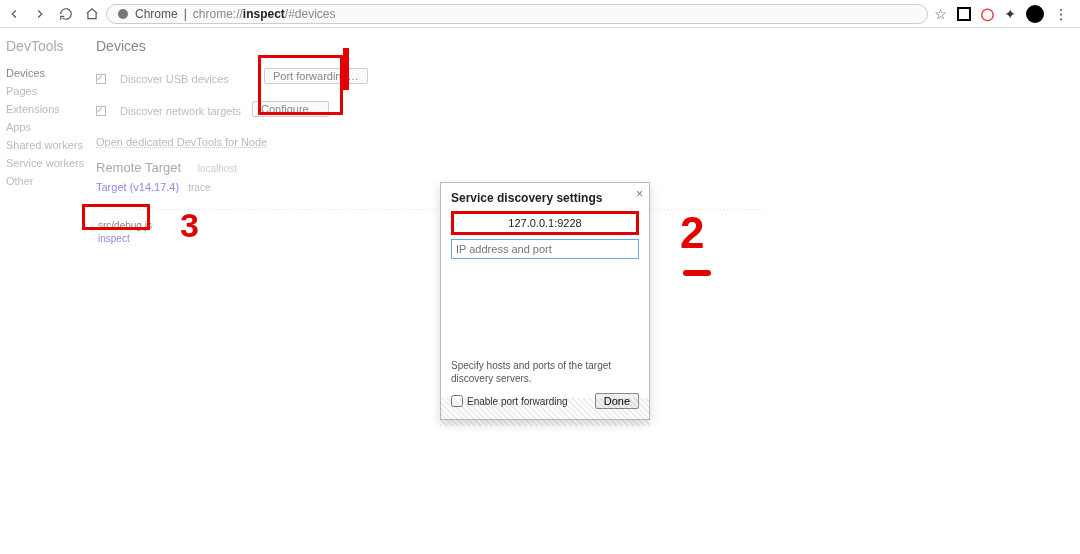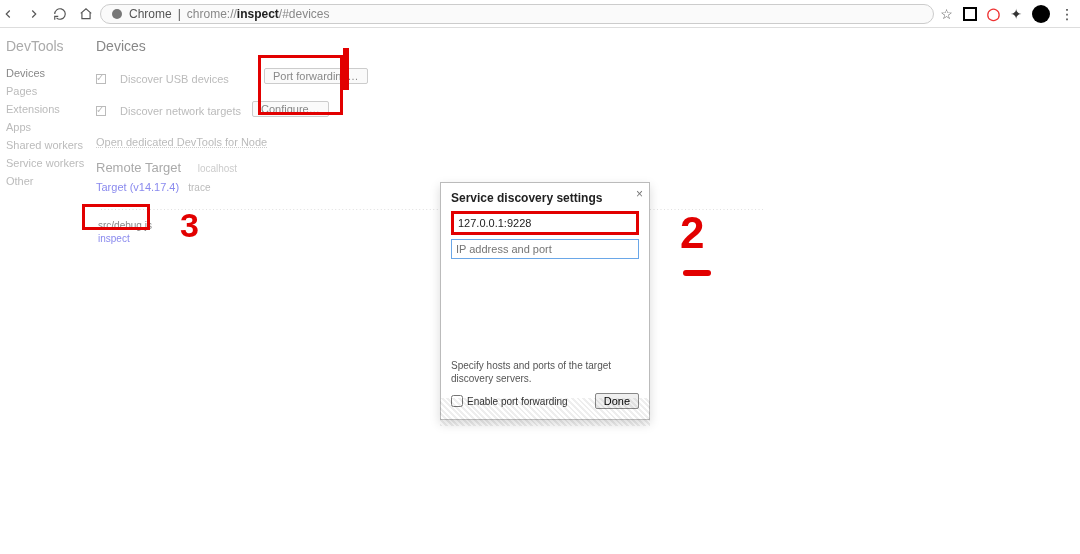--- a/index.html
+++ b/index.html
@@ -1,21 +1,21 @@
 <!DOCTYPE html>
 <html><head>
 <meta charset="utf-8">
 <style>
   * { box-sizing: border-box; margin: 0; padding: 0; }
   html, body { width: 1080px; height: 554px; font-family: Arial, Helvetica, sans-serif; font-size: 12px; color: #999; background: #fff; overflow: hidden; }
 
   
   .browser-bar {
     display: flex; align-items: center; gap: 6px;
-    height: 28px; padding: 0 0;
+    height: 28px; padding: 0 6px;
     border-bottom: 1px solid #ddd;
     color: #555;
   }
   .browser-bar .nav-icons { display: flex; gap: 10px; align-items: center; }
   .browser-bar .icon-btn { width: 16px; height: 16px; display: flex; align-items: center; justify-content: center; color: #555; }
   .addr {
     flex: 1; display: flex; align-items: center; gap: 6px;
     height: 20px; border: 1px solid #ccc; border-radius: 12px;
     padding: 0 10px; font-size: 12px; color: #555; background: #fafafa;
   }
@@ -83,21 +83,21 @@
     width: 210px;
     border: 1px solid #bbb;
     background: #fff;
     box-shadow: 0 4px 10px rgba(0,0,0,.15);
     padding: 8px 10px 10px;
     color: #333;
   }
   .dialog .close { position: absolute; right: 6px; top: 4px; font-size: 12px; color: #777; cursor: pointer; }
   .dialog h3 { font-size: 12px; font-weight: 700; color: #222; margin-bottom: 6px; }
   .d-entry {
-    font-size: 11px; color: #222; padding: 3px 4px; border: 1px solid #fff;
+    font-size: 11px; color: #222; padding: 3px 4px; border: 1px solid #fff; text-align: center;
   }
   .d-entry.red { border: 3px solid #e20000; }
   .d-input {
     width: 100%; font-size: 11px; padding: 3px 4px; color: #444; background: #fff;
     border: 1px solid #6aa7e8; outline: none; margin-top: 4px;
   }
   .d-gap { height: 100px; }
   .d-help { font-size: 10px; color: #555; line-height: 1.3; margin-bottom: 8px; }
   .d-footer { display: flex; justify-content: space-between; align-items: center; }
   .d-footer label { font-size: 10px; color: #333; display: flex; align-items: center; gap: 4px; }

